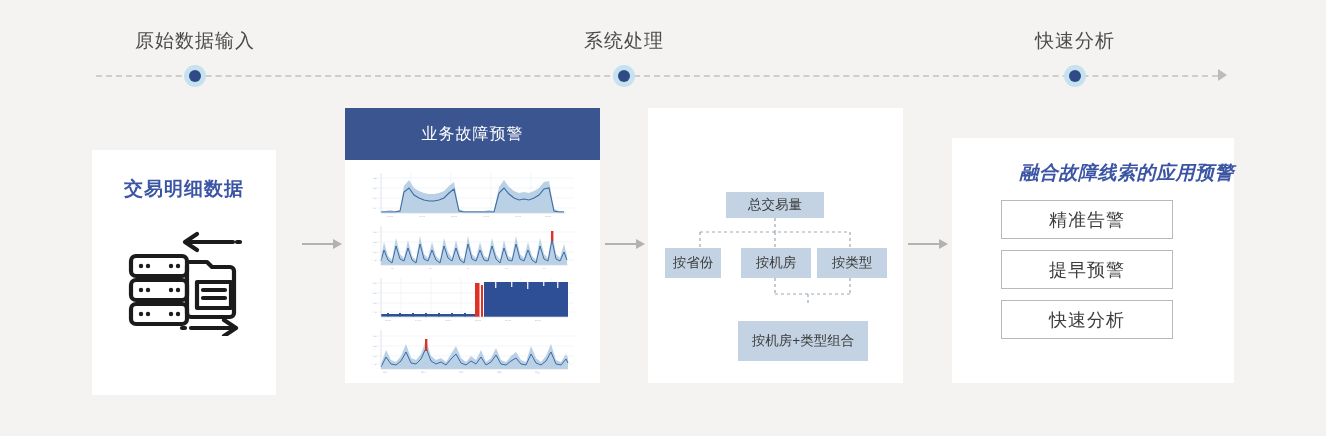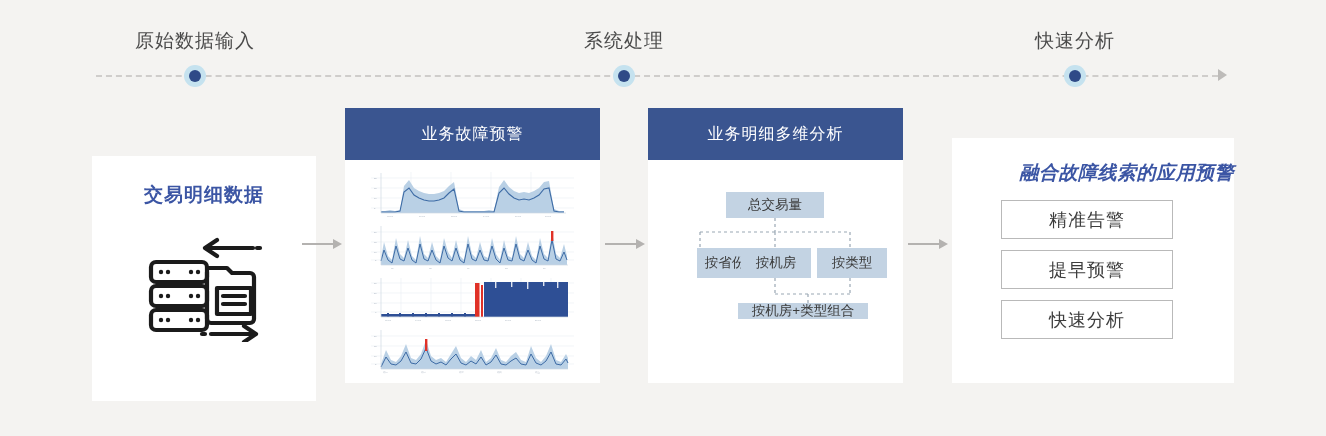--- a/index.html
+++ b/index.html
@@ -30,21 +30,21 @@
     position:absolute;top:65px;left:50%;transform:translate(-50%,0);
     width:22px;height:22px;border-radius:50%;
     background:#c5e2ef;display:flex;align-items:center;justify-content:center;
   }
   .tl-dot i{display:block;width:12px;height:12px;border-radius:50%;background:#2f4a87;}
 
   
   .card{position:absolute;background:#ffffff;}
 
   
-  #card-source{left:92px;top:156px;width:224px;height:245px;}
+  #card-source{left:92px;top:150px;width:184px;height:245px;}
   .src-title{
     position:absolute;top:26px;left:0;width:100%;text-align:center;
     font-size:19px;font-weight:bold;color:#3b55a4;letter-spacing:1px;
   }
   .src-icon{position:absolute;top:78px;left:50%;transform:translateX(-50%);}
 
   
   .panel-head{
     position:absolute;left:0;top:0;width:100%;height:52px;
     background:#3a5590;color:#ffffff;font-size:16px;letter-spacing:1px;
@@ -299,41 +299,40 @@
       </div>
     </div>
   </div>
 
   <div class="conn" style="left:605px;width:40px;">
     <div class="shaft" style="width:31px;"></div>
     <div class="head" style="left:31px;"></div>
   </div>
 
   <div class="card" id="card-multi">
-    <div class="panel-head">业务明细多维分析</div>
     <div class="panel-body">
       <div class="tree">
         <svg viewBox="0 0 255 223">
           <g stroke="#9aa7b4" stroke-width="1.2" stroke-dasharray="3 3" fill="none">
             <path d="M127,58 V72"></path>
             <path d="M52,72 H202"></path>
             <path d="M52,72 V88"></path>
             <path d="M127,72 V88"></path>
             <path d="M202,72 V88"></path>
             <path d="M127,118 V134"></path>
             <path d="M202,118 V134"></path>
             <path d="M127,134 H202"></path>
             <path d="M160,134 V146"></path>
           </g>
         </svg>
         <div class="node" style="left:78px;top:32px;width:98px;height:26px;">总交易量</div>
-        <div class="node" style="left:17px;top:88px;width:56px;height:30px;margin-left:32px;">按省份</div>
+        <div class="node" style="left:17px;top:88px;width:56px;height:30px;">按省份</div>
         <div class="node" style="left:93px;top:88px;width:70px;height:30px;">按机房</div>
         <div class="node" style="left:169px;top:88px;width:70px;height:30px;">按类型</div>
-        <div class="node" style="left:90px;top:143px;width:130px;height:16px;">按机房+类型组合</div>
+        <div class="node" style="left:90px;top:161px;width:130px;height:40px;">按机房+类型组合</div>
       </div>
     </div>
   </div>
 
   <div class="conn" style="left:908px;width:40px;">
     <div class="shaft" style="width:31px;"></div>
     <div class="head" style="left:31px;"></div>
   </div>
 
   <div class="card" id="card-out">

